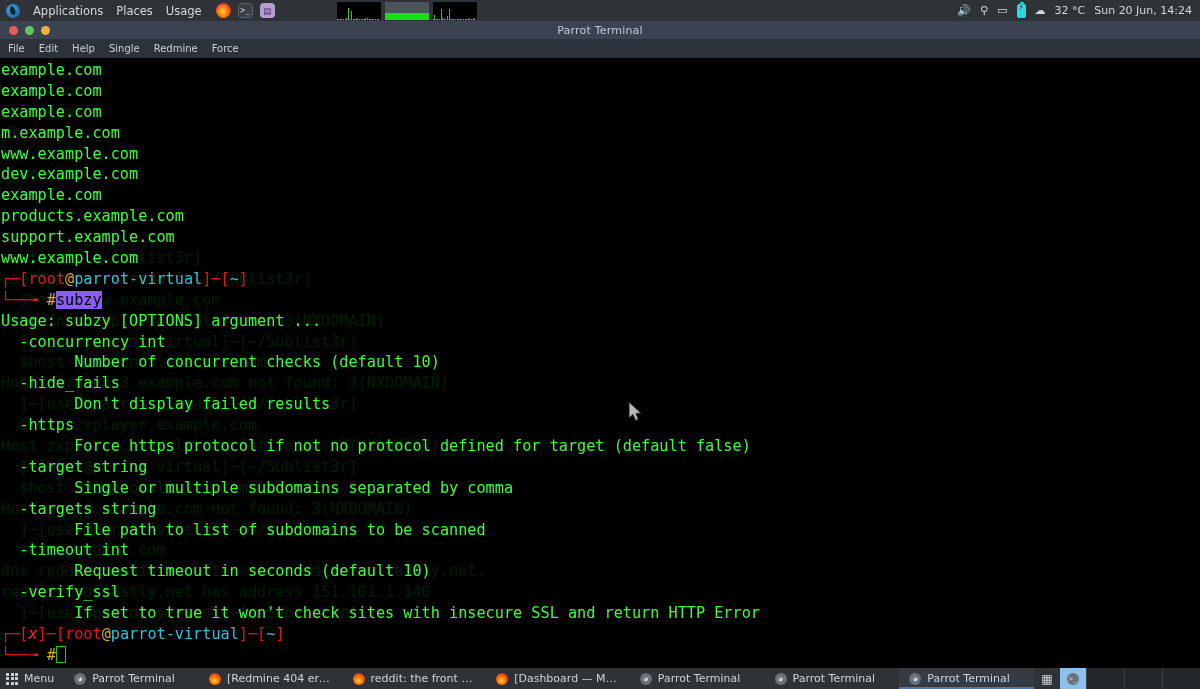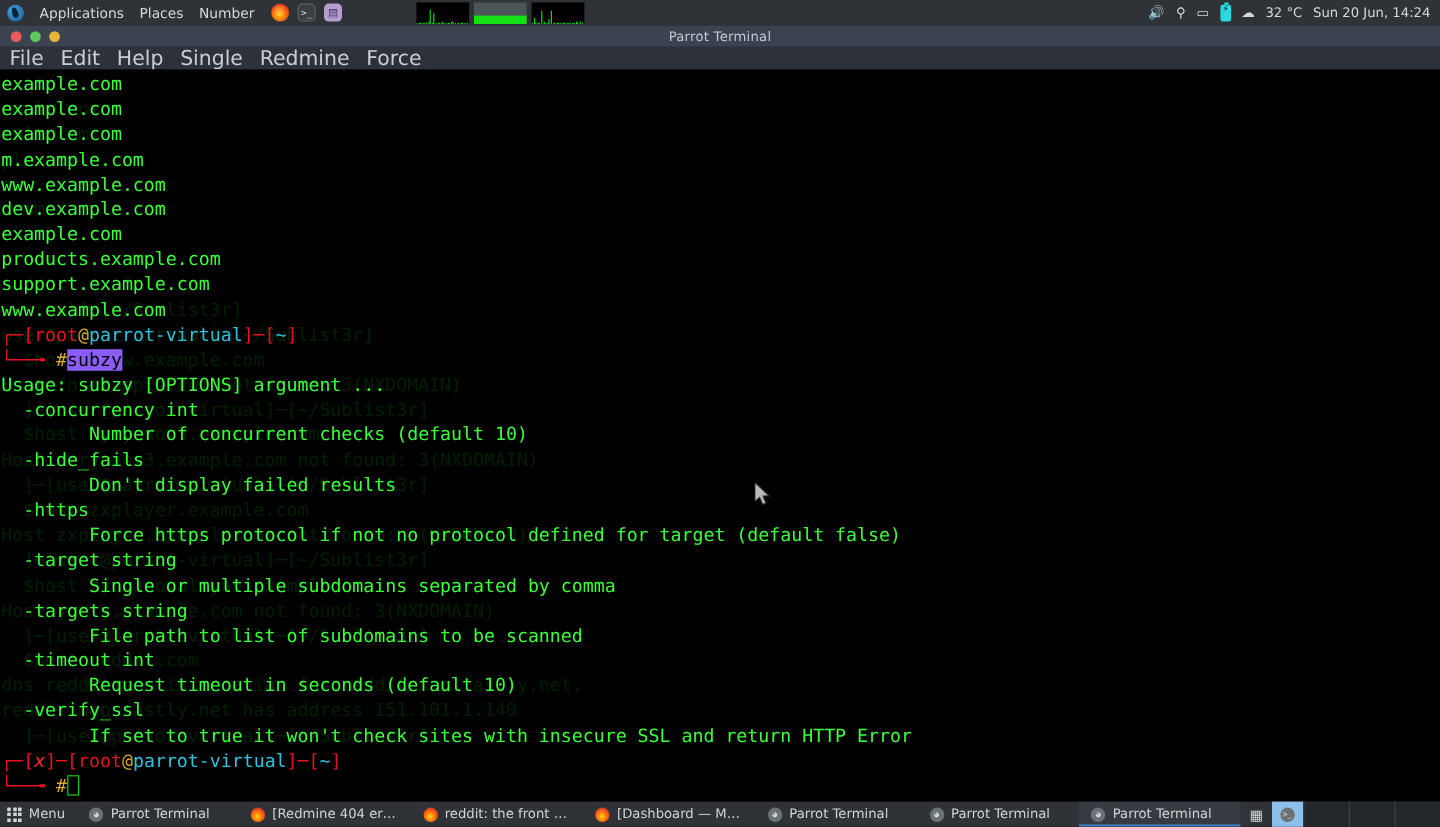--- a/index.html
+++ b/index.html
@@ -62,21 +62,21 @@
   .dot{ width:9px;height:9px;border-radius:50%; }
   .dot.red{background:#ea5c5c;} .dot.green{background:#5fc95f;} .dot.yellow{background:#e8b53c;}
   #win-title{
     position:absolute; left:0; right:0; text-align:center;
     font-size:11px; color:#c3c9d2; letter-spacing:.2px;
   }
   #menubar{
     height:19px; background:#2d323a; display:flex; align-items:center;
     gap:14px; padding-left:8px;
     font-family:"DejaVu Sans","Liberation Sans",sans-serif;
-    font-size:17px; color:#c9ced6;
+    font-size:10px; color:#c9ced6;
   }
   #menubar span{ cursor:default; }
 
   
   #screen{
     position:relative; height:610px; background:#000; overflow:hidden;
     font-family:"DejaVu Sans Mono","Liberation Mono",monospace;
     font-size:15.2px; line-height:20.9px;
     white-space:pre;
   }
@@ -131,21 +131,21 @@
   .pager .pg{ width:38px;height:21px;border-left:1px solid #3c4147;background:#23272b;}
 </style>
 </head>
 <body>
 
 <div id="top-panel">
   <div class="tp-menu">
     <span class="parrot-logo"></span>
     <span class="mi">Applications</span>
     <span class="mi">Places</span>
-    <span class="mi">Number</span>
+    <span class="mi">Usage</span>
   </div>
 
   <div class="tp-launchers">
     <span class="lnch lnch-ff"></span>
     <span class="lnch lnch-term">&gt;_</span>
     <span class="lnch lnch-files">▤</span>
   </div>
 
   <div class="tp-graphs">
     <span class="graph" id="g-cpu">

